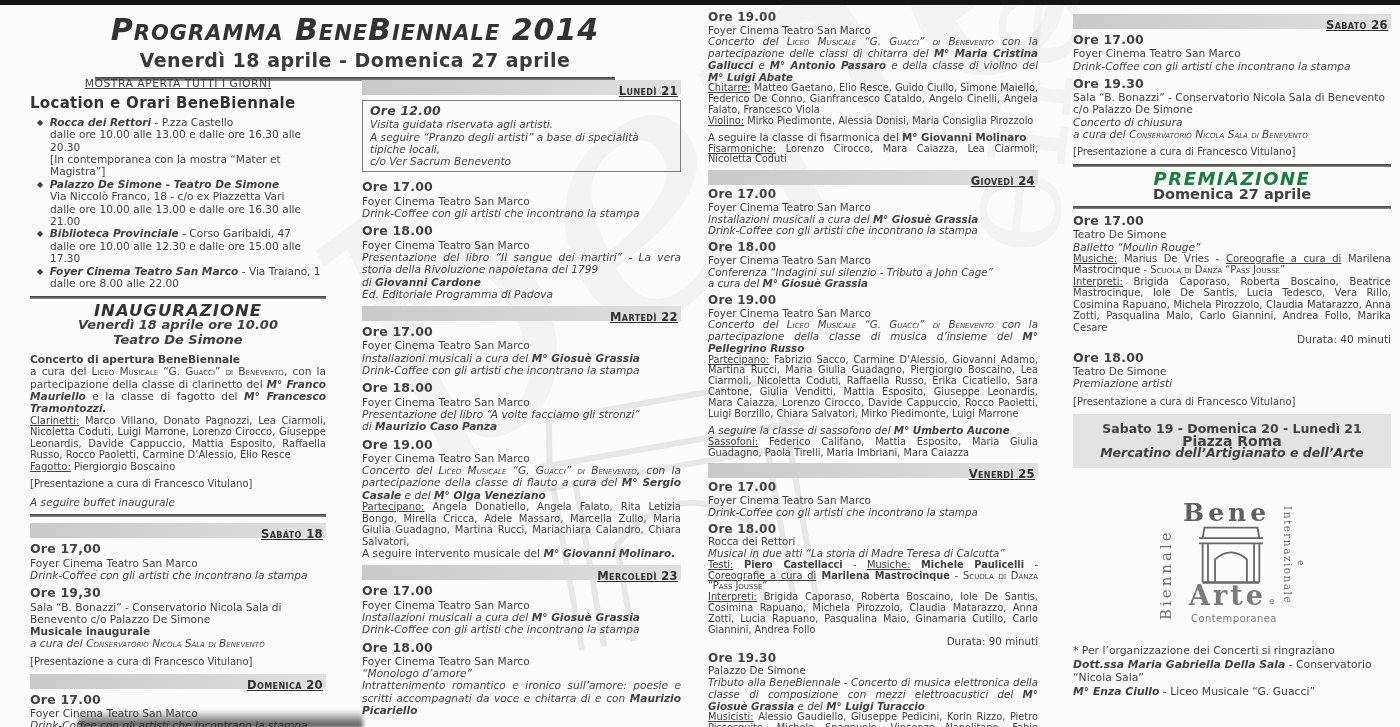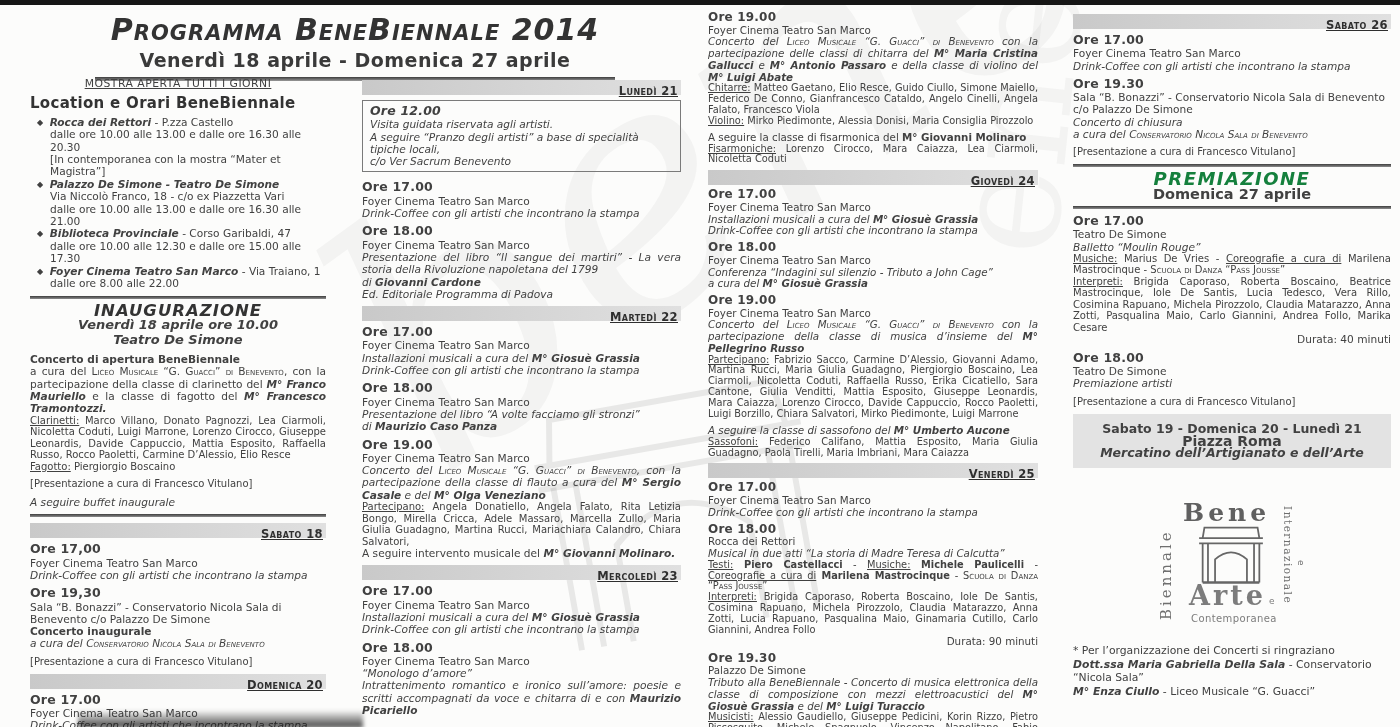--- a/index.html
+++ b/index.html
@@ -146,21 +146,21 @@
       <div class="rule"></div>
       <div class="daybar"><span class="daytext">Sabato 18</span></div>
       <div class="event ">
         <div class="ln time">Ore 17,00</div>
         <div class="ln p">Foyer Cinema Teatro San Marco</div>
         <div class="ln i">Drink-Coffee con gli artisti che incontrano la stampa</div>
       </div>
       <div class="event ">
         <div class="ln time">Ore 19,30</div>
         <div class="ln p">Sala “B. Bonazzi” - Conservatorio Nicola Sala di Benevento c/o Palazzo De Simone</div>
-        <div class="ln b">Concerto inaugurale</div>
+        <div class="ln b">Musicale inaugurale</div>
         <div class="ln i"><span>a cura del </span><span class="sc">Conservatorio Nicola Sala di Benevento</span></div>
       </div>
       <div class="event ">
         <div class="ln bracket">[Presentazione a cura di Francesco Vitulano]</div>
       </div>
       <div class="daybar"><span class="daytext">Domenica 20</span></div>
       <div class="event ">
         <div class="ln time">Ore 17.00</div>
         <div class="ln p">Foyer Cinema Teatro San Marco</div>
         <div class="ln i">Drink-Coffee con gli artisti che incontrano la stampa</div>

